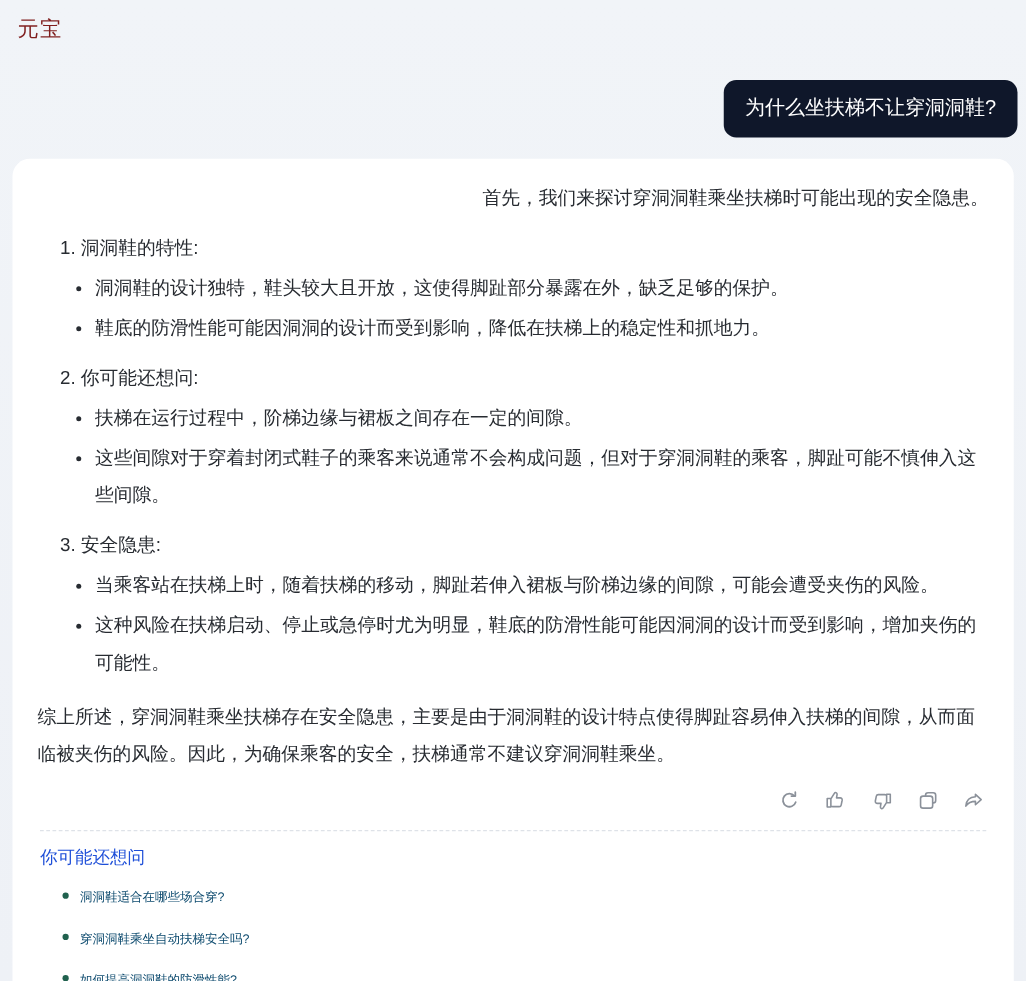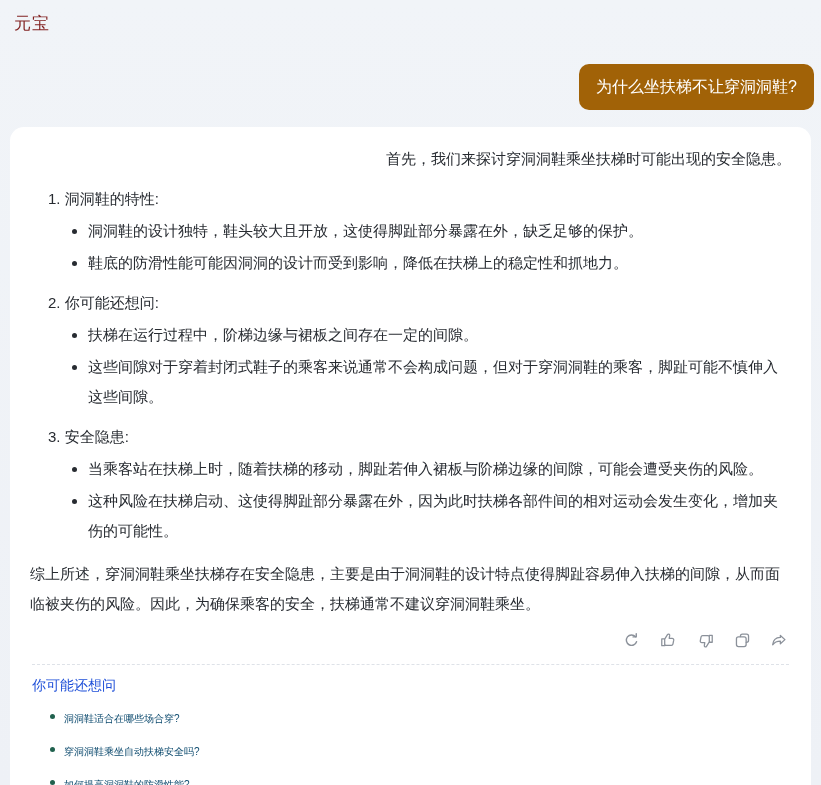--- a/index.html
+++ b/index.html
@@ -7,37 +7,37 @@
     width: 821px; height: 785px;
     font-family: "Liberation Sans", "DejaVu Sans", sans-serif;
     background: linear-gradient(180deg, #f1f4f8 0%, #eef1f6 100%);
     overflow: hidden;
   }
   .app-header { padding: 12px 14px 0 14px; }
   .app-title { font-size: 17px; color: #7f1d1d; letter-spacing: 1px; }
 
   .user-row { display: flex; justify-content: flex-end; padding: 0 7px; margin-top: 29px; }
   .user-bubble {
-    background: #a16207; color: #ffffff;
+    background: #0f172a; color: #ffffff;
     font-size: 16px; line-height: 22px;
     padding: 12px 17px; border-radius: 10px;
     max-width: 640px;
   }
 
   .answer-card {
     margin: 17px 10px 0 10px;
     background: #ffffff; border-radius: 14px;
     padding: 11px 20px 12px 20px;
     color: #272b31; font-size: 15px;
   }
   .intro { line-height: 30px; margin: 6px 0 10px 0; text-align: right; }
   .sections { list-style: none; padding-left: 18px; }
   .section-title { line-height: 30px; margin-top: 10px; }
   .section-bullets { list-style: disc; padding-left: 28px; margin-top: 2px; }
-  .section-bullets li { line-height: 30px; margin: 2px 12px; }
+  .section-bullets li { line-height: 30px; margin: 2px 0; }
   .conclusion { line-height: 30px; margin-top: 13px; }
 
   .actions { display: flex; justify-content: flex-end; align-items: center; gap: 13px; margin-top: 9px; }
   .action-btn {
     background: none; border: none; cursor: pointer;
     width: 24px; height: 24px; padding: 2px;
     color: #8b919a; display: flex; align-items: center; justify-content: center;
   }
   .action-btn svg { width: 19px; height: 19px; display: block; }
 
@@ -92,21 +92,21 @@
         <li>这些间隙对于穿着封闭式鞋子的乘客来说通常不会构成问题，但对于穿洞洞鞋的乘客，脚趾可能不慎伸入这些间隙。</li>
       </ul>
     </li>
     <li>
       <div class="section-title">
         <span>3.</span>
         <span>安全隐患:</span>
       </div>
       <ul class="section-bullets">
         <li>当乘客站在扶梯上时，随着扶梯的移动，脚趾若伸入裙板与阶梯边缘的间隙，可能会遭受夹伤的风险。</li>
-        <li>这种风险在扶梯启动、这使得脚趾部分暴露在外，因为此时扶梯各部件间的相对运动会发生变化，增加夹伤的可能性。</li>
+        <li>这种风险在扶梯启动、停止或急停时尤为明显，鞋底的防滑性能可能因洞洞的设计而受到影响，增加夹伤的可能性。</li>
       </ul>
     </li>
   </ol>
 
   <p class="conclusion">综上所述，穿洞洞鞋乘坐扶梯存在安全隐患，主要是由于洞洞鞋的设计特点使得脚趾容易伸入扶梯的间隙，从而面临被夹伤的风险。因此，为确保乘客的安全，扶梯通常不建议穿洞洞鞋乘坐。</p>
 
   <div class="actions">
     <button class="action-btn">
       <span>
         <svg viewBox="0 0 20 20" width="19" height="19">

